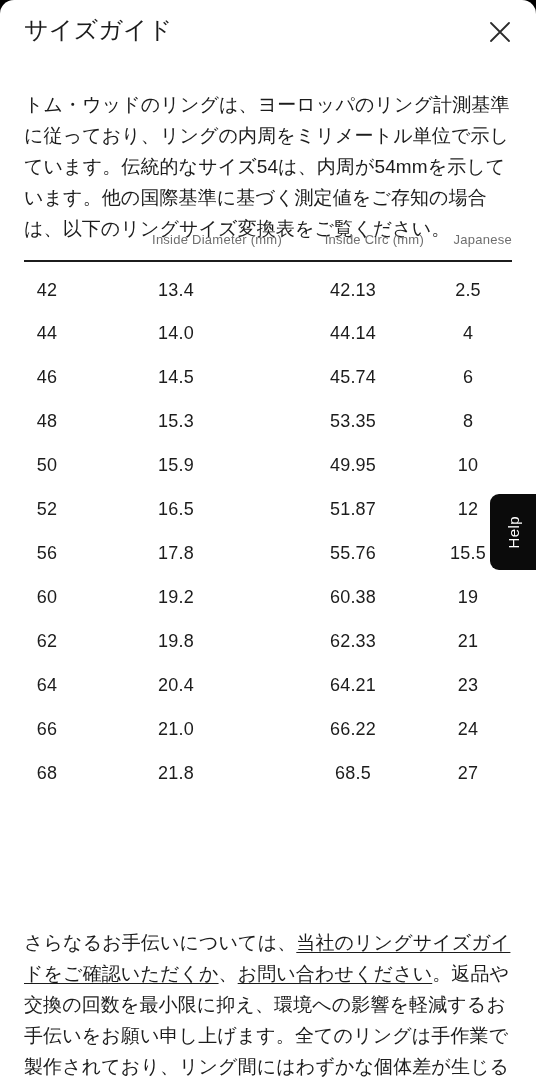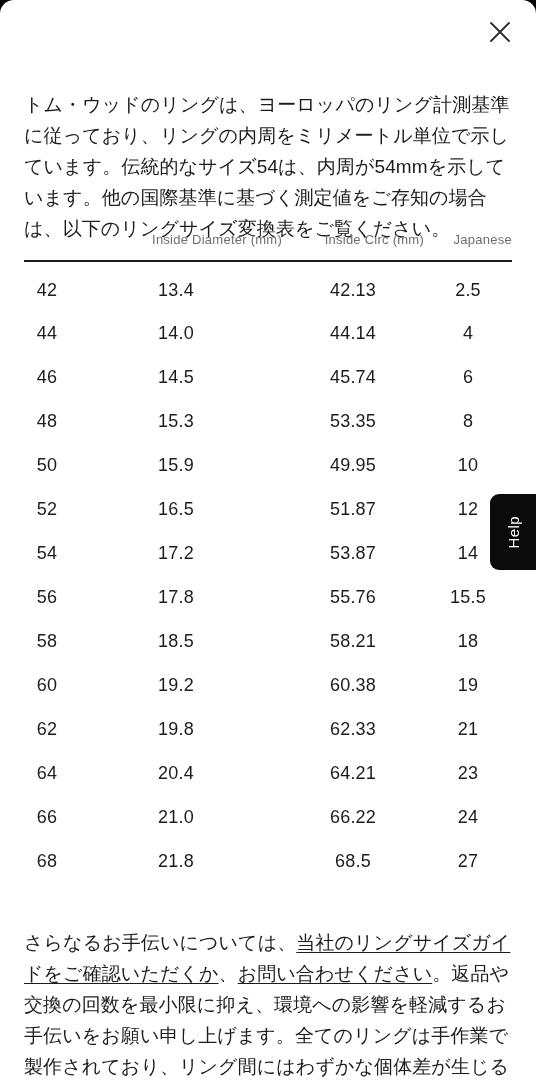--- a/index.html
+++ b/index.html
@@ -133,20 +133,21 @@
     transform: rotate(180deg);
     white-space: nowrap;
   }
 </style>
 </head>
 <body>
 
 <div id="modal">
 
   <div id="modal-header">
+    <div id="page-title">サイズガイド</div>
     <button id="close-button">
       <span>
         <svg width="24" height="24" viewBox="0 0 24 24" aria-hidden="true">
           <path d="M3 3 L21 21 M21 3 L3 21" stroke="#2b2b2b" stroke-width="1.8" fill="none" stroke-linecap="round"></path>
         </svg>
       </span>
     </button>
   </div>
 
   <p id="intro-paragraph" class="body-copy">トム・ウッドのリングは、ヨーロッパのリング計測基準に従っており、リングの内周をミリメートル単位で示しています。伝統的なサイズ54は、内周が54mmを示しています。他の国際基準に基づく測定値をご存知の場合は、以下のリングサイズ変換表をご覧ください。</p>
@@ -198,38 +199,26 @@
             <td>49.95</td>
             <td>10</td>
           </tr>
           <tr>
             <td>52</td>
             <td>16.5</td>
             <td>51.87</td>
             <td>12</td>
           </tr>
           <tr>
-            <td>54</td>
-            <td>17.2</td>
-            <td>53.87</td>
-            <td>14</td>
-          </tr>
-          <tr>
             <td>56</td>
             <td>17.8</td>
             <td>55.76</td>
             <td>15.5</td>
           </tr>
           <tr>
-            <td>58</td>
-            <td>18.5</td>
-            <td>58.21</td>
-            <td>18</td>
-          </tr>
-          <tr>
             <td>60</td>
             <td>19.2</td>
             <td>60.38</td>
             <td>19</td>
           </tr>
           <tr>
             <td>62</td>
             <td>19.8</td>
             <td>62.33</td>
             <td>21</td>

